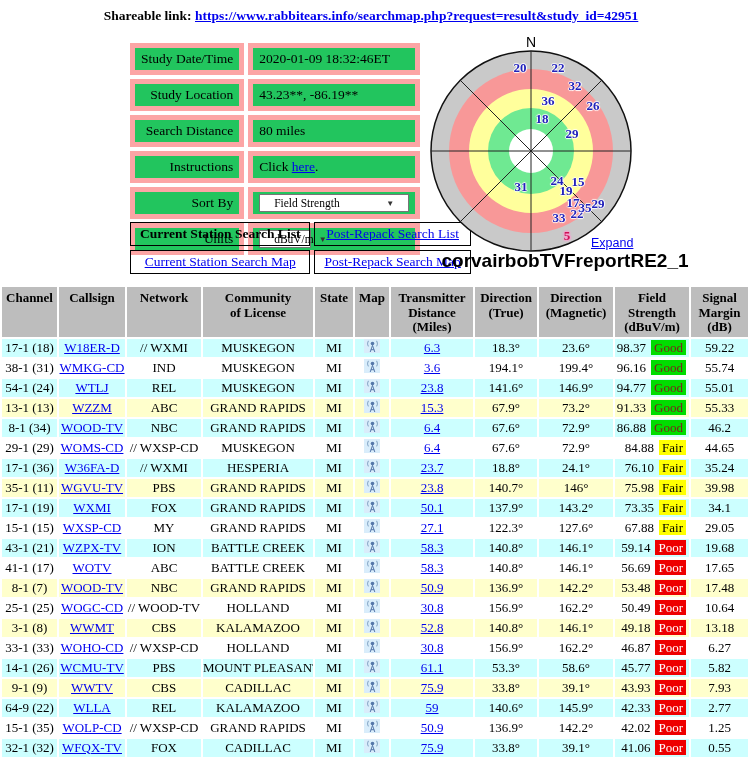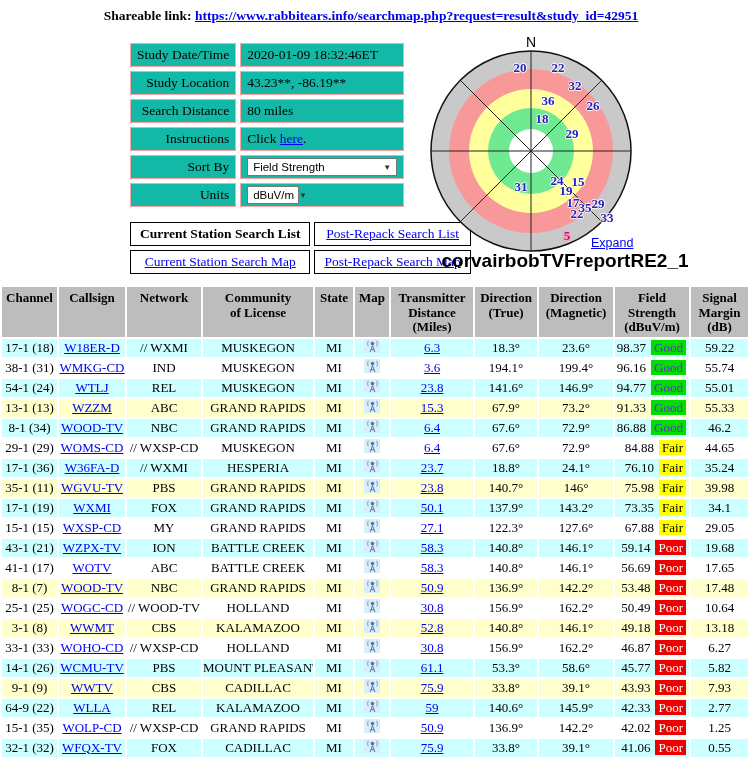--- a/index.html
+++ b/index.html
@@ -6,28 +6,28 @@
   body{width:750px;height:778px;position:relative;font-family:"Liberation Serif",serif;overflow:hidden;}
   a,.lnk{color:#0000EE;text-decoration:underline;cursor:pointer;}
 
   
   .top{position:relative;height:285px;}
   .share-line{position:absolute;top:8px;left:0;width:742px;text-align:center;
               font-size:13.5px;font-weight:bold;color:#000;}
   .share-line .lnk{font-weight:bold;}
 
   .form-table{position:absolute;left:126px;top:39px;border-collapse:separate;border-spacing:4px;font-size:13.5px;}
-  .form-table td{border:1px solid #fca5a5;padding:1px 6px;height:20px;vertical-align:middle;background:#14b8a6;}
+  .form-table td{border:5px solid #fca5a5;padding:1px 6px;height:20px;vertical-align:middle;background:#22c55e;}
   .form-table td.lbl{text-align:right;min-width:85px;}
   .form-table td.val{min-width:114px;}
 
   .fake-select{display:inline-flex;align-items:center;justify-content:space-between;
                border:1px solid #767676;background:#fff;
-               font-family:Liberation Sans, sans-serif;font-size:11.5px;
-               padding:2px 5px;box-sizing:border-box;cursor:default;}
+               font-family:Liberation Serif, serif;font-size:11.5px;
+               padding:2px 14px;box-sizing:border-box;cursor:default;}
   .fs-sort{width:150px;}
   .fs-units{width:52px;}
   .fs-arrow{font-size:8px;color:#333;margin-left:5px;}
 
   .nav-table{position:absolute;left:126px;top:218px;border-collapse:separate;border-spacing:4px;font-size:13.5px;}
   .nav-table td{border:1px solid #000;padding:3px 9px;text-align:center;white-space:nowrap;}
   .nav-current{font-weight:bold;}
 
   .plot-svg{position:absolute;left:421px;top:31px;}
   .plot-label{position:absolute;transform:translate(-50%,-50%);font-size:13px;color:#2222BB;
@@ -45,21 +45,21 @@
                  font-size:13px;margin:0;}
   table.stations th{background:#BDBDBD;font-weight:bold;vertical-align:top;text-align:center;
                     padding:4px 0 2px 0;line-height:14.5px;white-space:pre-line;font-size:13px;}
   table.stations td{height:18px;padding:0;text-align:center;vertical-align:middle;overflow:hidden;white-space:nowrap;}
   tr.band-a td{background:#CCFFFF;}
   tr.band-b td{background:#FFFFFF;}
   tr.band-v td{background:#FFFFCC;}
   td.ta-l{text-align:left;padding-left:4px;}
   .field-wrap{display:flex;align-items:center;justify-content:flex-end;gap:5px;padding-right:3px;}
   .badge{display:inline-block;padding:0 3px;line-height:15px;}
-  .q-good{background:#00DD00;color:#6d28d9;}
+  .q-good{background:#00DD00;color:#7f1d1d;}
   .q-fair{background:#FFFF00;color:#000;}
   .q-poor{background:#EE0000;color:#fff;}
   .map-icon{display:inline-block;width:16px;height:14px;background:#D9EDFB;line-height:0;cursor:pointer;}
 </style>
 </head>
 <body>
 
 <div class="top">
 
   <div class="share-line">
@@ -143,21 +143,21 @@
       <span class="plot-label" style="left: 542px; top: 119px;">18</span>
       <span class="plot-label" style="left: 572px; top: 134px;">29</span>
       <span class="plot-label" style="left: 521px; top: 187px;">31</span>
       <span class="plot-label" style="left: 557px; top: 181px;">24</span>
       <span class="plot-label" style="left: 578px; top: 182px;">15</span>
       <span class="plot-label" style="left: 566px; top: 191px;">19</span>
       <span class="plot-label" style="left: 573px; top: 203px;">17</span>
       <span class="plot-label" style="left: 577px; top: 214px;">22</span>
       <span class="plot-label" style="left: 585px; top: 208px;">35</span>
       <span class="plot-label" style="left: 598px; top: 204px;">29</span>
-      <span class="plot-label" style="left: 559px; top: 218px; margin-left: 48px;">33</span>
+      <span class="plot-label" style="left: 559px; top: 218px;">33</span>
       <span class="plot-label highlight" style="left: 567px; top: 236px;">5</span>
     </div>
 
   <span class="lnk expand-link">Expand</span>
   <div class="plot-title">corvairbobTVFreportRE2_1</div>
 </div>
 
 <table class="stations">
   <colgroup>
     <col style="width:55px">

